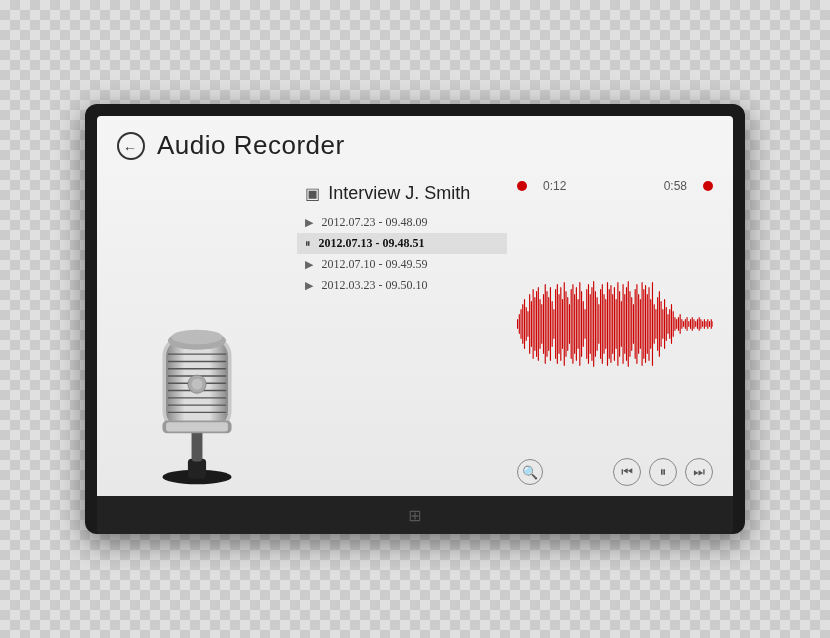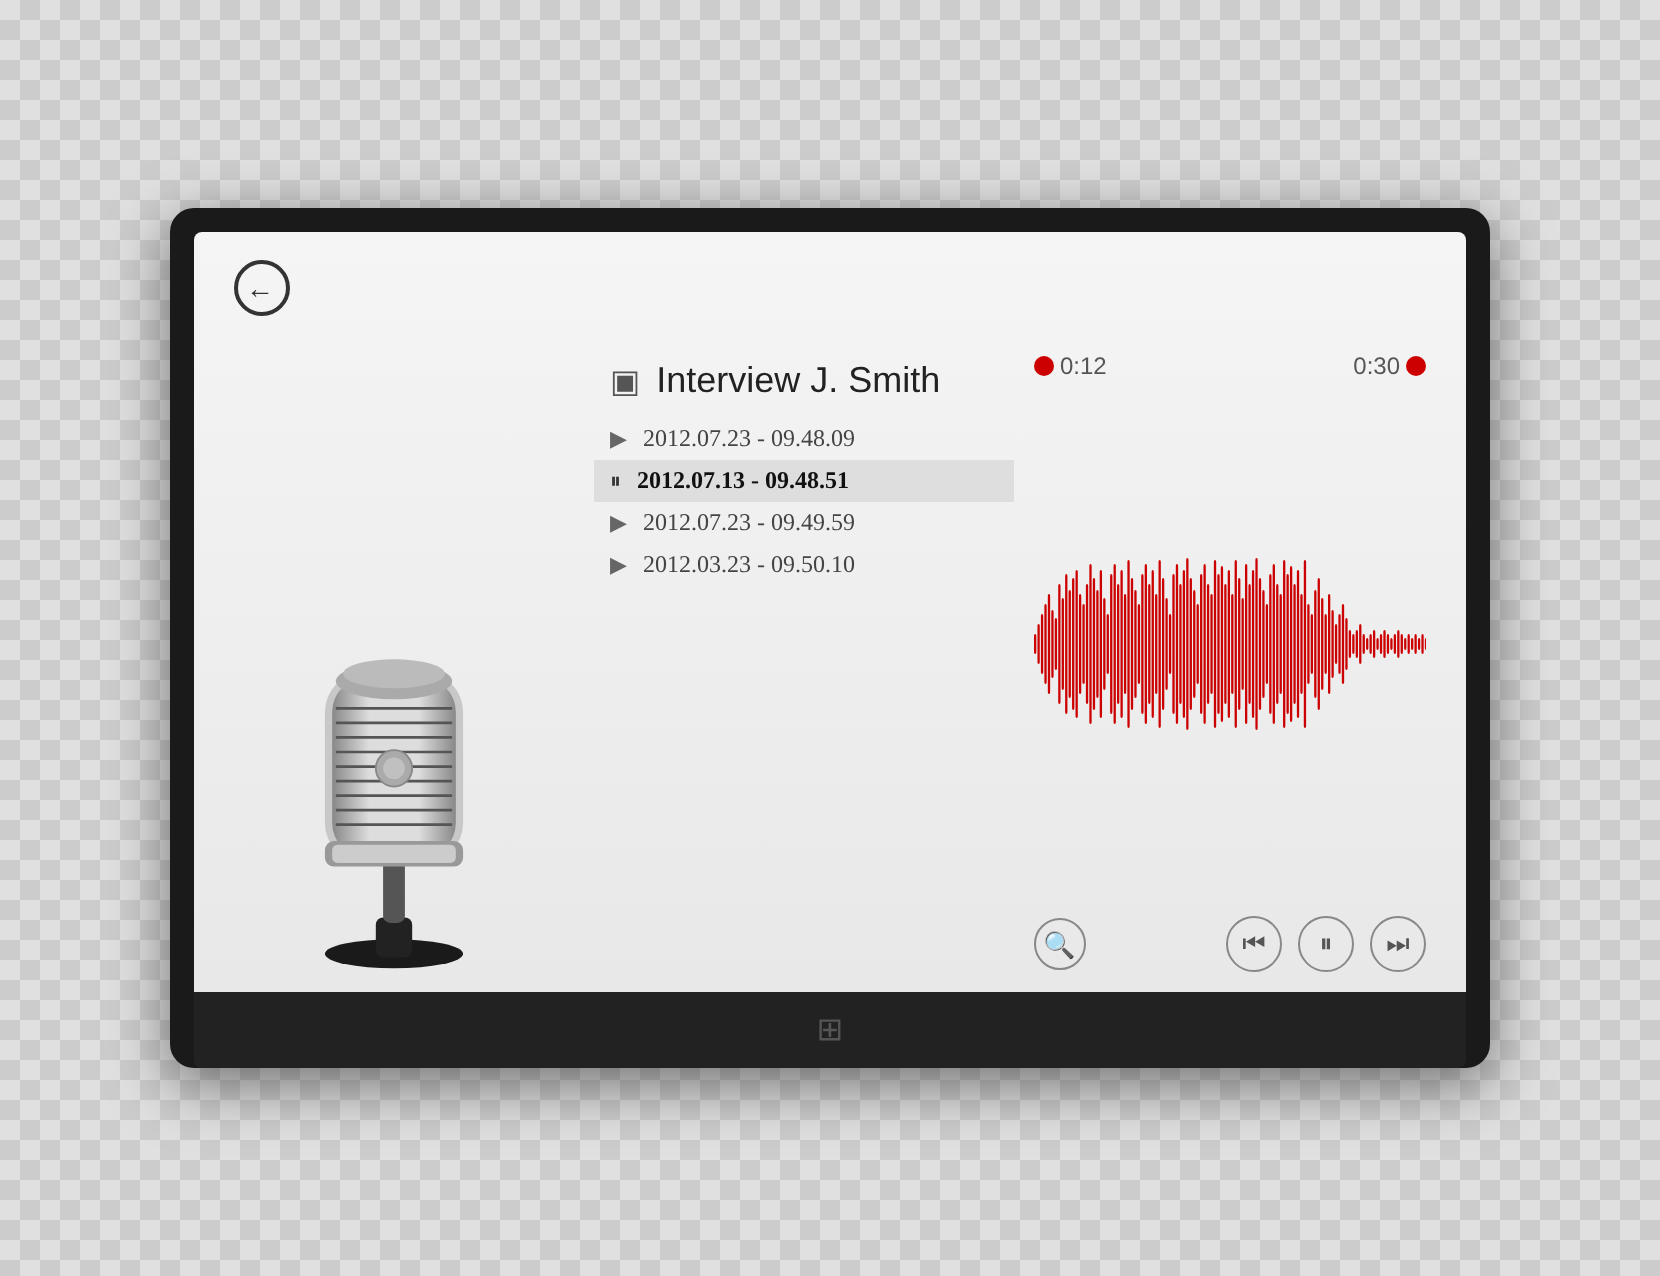--- a/index.html
+++ b/index.html
@@ -194,21 +194,21 @@
     }
 
     .time-label {
       font-size: 12px;
       color: #555;
     }
 
     .time-marker {
       display: flex;
       align-items: center;
-      gap: 3px;
+      gap: 16px;
       justify-content: center;
     }
 
     .marker-dot {
       width: 10px;
       height: 10px;
       border-radius: 50%;
       background: #cc0000;
       display: inline-block;
     }
@@ -269,20 +269,21 @@
 </head>
 <body>
 
 <div class="monitor-outer">
   <div class="monitor-screen">
 
     <div class="app-header">
       <div class="back-btn">
         <span class="back-arrow">←</span>
       </div>
+      <span class="app-title">Audio Recorder</span>
     </div>
 
     <div class="app-content">
 
       <div class="mic-area">
         <svg class="mic-svg" viewBox="0 0 140 220" xmlns="http://www.w3.org/2000/svg">
 
           <ellipse cx="70" cy="210" rx="38" ry="8" fill="#1a1a1a"></ellipse>
           <rect x="60" y="190" width="20" height="22" rx="4" fill="#222"></rect>
 
@@ -329,36 +330,36 @@
         <div class="recording-item">
           <span class="play-icon">▶</span>
           <span class="rec-timestamp">2012.07.23 - 09.48.09</span>
         </div>
         <div class="recording-item active">
           <span class="pause-icon">⏸</span>
           <span class="rec-timestamp active">2012.07.13 - 09.48.51</span>
         </div>
         <div class="recording-item">
           <span class="play-icon">▶</span>
-          <span class="rec-timestamp">2012.07.23 - 09.49.59</span>
+          <span class="rec-timestamp">2012.07.10 - 09.49.59</span>
         </div>
         <div class="recording-item">
           <span class="play-icon">▶</span>
           <span class="rec-timestamp">2012.03.23 - 09.50.10</span>
         </div>
       </div>
 
       <div class="waveform-panel">
         <div class="timeline-bar">
           <div class="time-marker">
             <span class="marker-dot"></span>
             <span class="time-label">0:12</span>
           </div>
           <div class="time-marker">
-            <span class="time-label">0:30</span>
+            <span class="time-label">0:58</span>
             <span class="marker-dot"></span>
           </div>
         </div>
 
         <div class="waveform-container">
           <svg class="waveform-svg" viewBox="0 0 340 90" xmlns="http://www.w3.org/2000/svg" preserveAspectRatio="none">
 
             <g fill="#cc0000">
 
               <rect x="0" y="40" width="2" height="10" rx="1"></rect>

